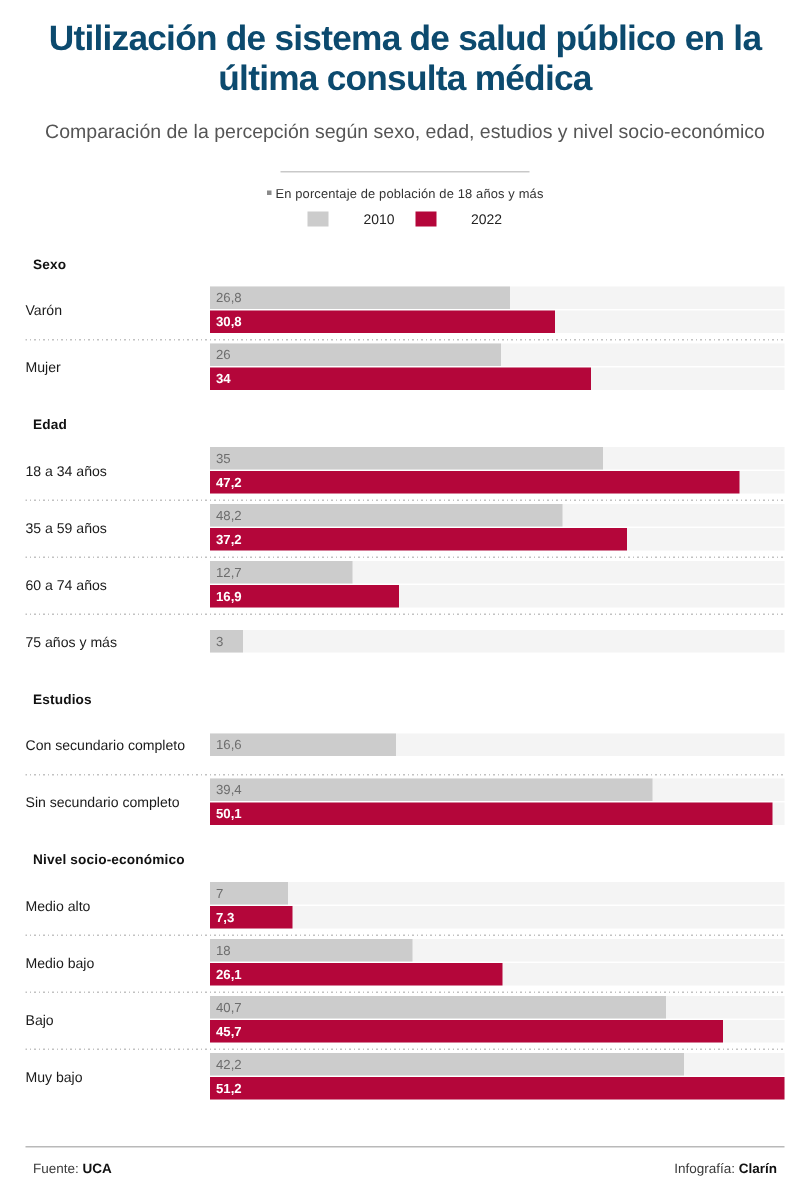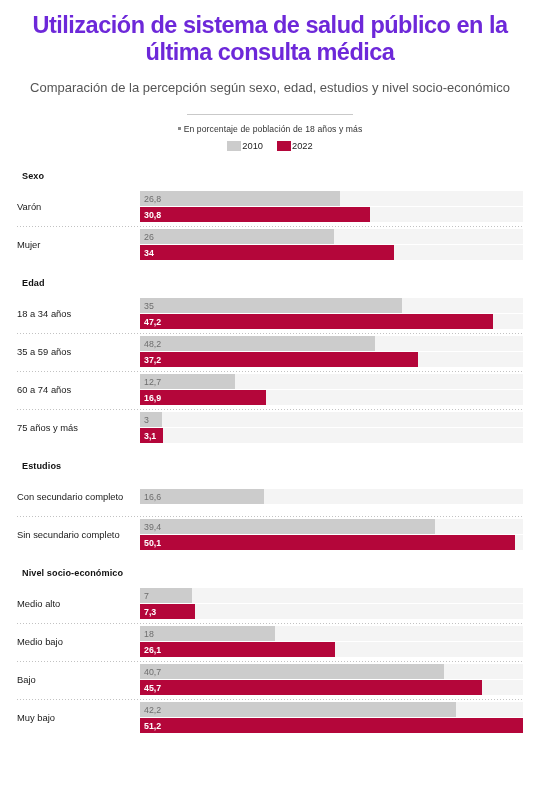--- a/index.html
+++ b/index.html
@@ -30,21 +30,21 @@
   
   .header {
     padding: 12px 26px 0 26px;
     text-align: center;
   }
   .title {
     font-size: 23.5px;
     line-height: 1.15;
     font-weight: bold;
     letter-spacing: -0.5px;
-    color: #6d28d9;
+    color: #0c4a6e;
     margin: 0;
     padding: 0 6px;
   }
   .subtitle {
     font-size: 13px;
     line-height: 1.35;
     color: #555555;
     margin: 13px 0 0 0;
     font-weight: normal;
   }
@@ -72,21 +72,21 @@
   .legend {
     margin-top: 7px;
     display: flex;
     justify-content: center;
     align-items: center;
     gap: 14px;
   }
   .legend-item {
     display: flex;
     align-items: center;
-    gap: 1px;
+    gap: 23px;
     font-size: 9.3px;
     color: #222222;
   }
   .legend-swatch {
     width: 14px;
     height: 10px;
     display: block;
   }
 
   
@@ -298,24 +298,20 @@
             </div>
           </div>
         </div>
         <div class="row">
           <div class="row-label">75 años y más</div>
           <div class="bars">
             <div class="track">
               <div class="bar old" style="width: 5.85938%;"></div>
               <span class="bar-value old">3</span>
             </div>
-            <div class="track">
-              <div class="bar new" style="width: 6.05469%;"></div>
-              <span class="bar-value new">3,1</span>
-            </div>
           </div>
         </div>
       </div>
       <div class="section">
         <div class="section-title">Estudios</div>
         <div class="row">
           <div class="row-label">Con secundario completo</div>
           <div class="bars">
             <div class="track">
               <div class="bar old" style="width: 32.4219%;"></div>
@@ -387,14 +383,24 @@
             </div>
             <div class="track">
               <div class="bar new" style="width: 100%;"></div>
               <span class="bar-value new">51,2</span>
             </div>
           </div>
         </div>
       </div>
     </div>
 
+  <div class="footer">
+    <div>
+      <span>Fuente:</span>
+      <b>UCA</b>
+    </div>
+    <div>
+      <span>Infografía:</span>
+      <b>Clarín</b>
+    </div>
+  </div>
 
 </div>
 
 </body></html>

